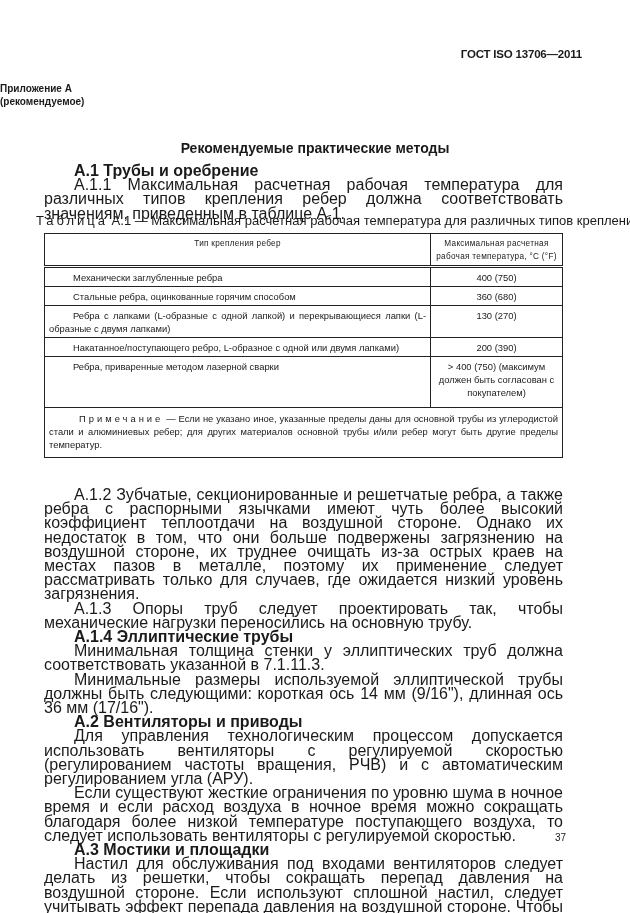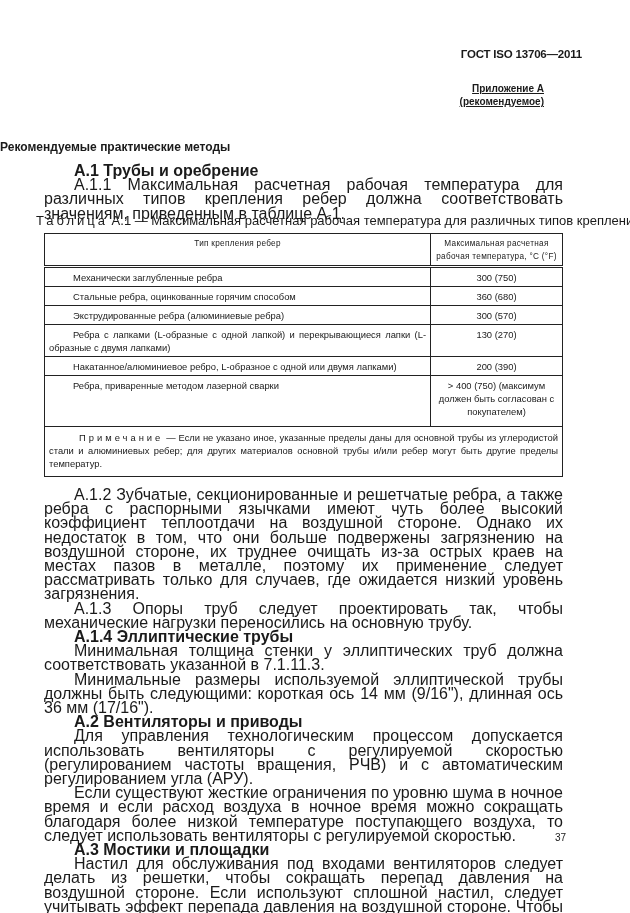--- a/index.html
+++ b/index.html
@@ -1,21 +1,21 @@
 <!DOCTYPE html>
 <html><head>
 <meta charset="utf-8">
 <style>
   html, body { margin: 0; padding: 0; background: #ffffff; }
   body { width: 630px; height: 913px; position: relative; overflow: hidden;
          font-family: "Liberation Sans", sans-serif; color: #1a1a1a; font-size: 10px; }
   .abs { position: absolute; }
   .hdr { right: 48px; top: 48px; font-weight: bold; font-size: 11.5px; letter-spacing: -0.2px; text-align: right; }
-  .annex { left: 0; width: 544px; text-align: right; font-weight: bold; font-size: 10px; line-height: 13px; text-decoration: underline; }
-  .title { left: 0; width: 630px; text-align: left; font-weight: bold; font-size: 12px; top: 140px; }
+  .annex { left: 0; width: 544px; text-align: left; font-weight: bold; font-size: 10px; line-height: 13px; }
+  .title { left: 0; width: 630px; text-align: center; font-weight: bold; font-size: 14px; top: 140px; }
   .para { left: 44px; width: 519px; font-size: 16px; line-height: 14.2px; text-align: justify; }
   .para p { margin: 0; text-indent: 30px; }
   .para .h { font-weight: bold; text-indent: 30px; }
   .tcap { left: 36px; top: 213px; font-size: 13px; white-space: nowrap; }
   .tcap .sp { letter-spacing: 3px; }
   table.t { position: absolute; left: 44px; top: 233px; width: 519px; border-collapse: collapse; font-size: 9.4px; padding-left: 12px; }
   table.t td { border: 1px solid #222; padding: 3px 4px 2px 4px; vertical-align: top; line-height: 13px; }
   table.t td.c2 { width: 123px; text-align: center; margin-top: 39px; }
   table.t tr.head td { height: 24px; font-size: 8.2px; text-align: center; letter-spacing: 0.3px; border-bottom: 3px double #222; }
   table.t td.c1 { text-indent: 24px; }
@@ -44,36 +44,32 @@
 </div>
 
 <table class="t">
   <tbody>
       <tr class="head">
     <td>Тип крепления ребер</td>
     <td class="c2">Максимальная расчетная рабочая температура, °С (°F)</td>
   </tr>
   <tr>
     <td class="c1">Механически заглубленные ребра</td>
-    <td class="c2">300 (750)</td>
+    <td class="c2">400 (750)</td>
   </tr>
   <tr>
     <td class="c1">Стальные ребра, оцинкованные горячим способом</td>
     <td class="c2">360 (680)</td>
   </tr>
   <tr>
-    <td class="c1">Экструдированные ребра (алюминиевые ребра)</td>
-    <td class="c2">300 (570)</td>
-  </tr>
-  <tr>
     <td class="c1" style="text-align:justify;">Ребра с лапками (L-образные с одной лапкой) и перекрывающиеся лапки (L-образные с двумя лапками)</td>
     <td class="c2">130 (270)</td>
   </tr>
   <tr>
-    <td class="c1">Накатанное/алюминиевое ребро, L-образное с одной или двумя лапками)</td>
+    <td class="c1">Накатанное/поступающего ребро, L-образное с одной или двумя лапками)</td>
     <td class="c2">200 (390)</td>
   </tr>
   <tr>
     <td class="c1" style="height:45px;">Ребра, приваренные методом лазерной сварки</td>
     <td class="c2">&gt; 400 (750) (максимум должен быть согласован с покупателем)</td>
   </tr>
   <tr>
     <td class="note" colspan="2"><span class="sp">Примечание</span><span> — Если не указано иное, указанные пределы даны для основной трубы из углеродистой стали и алюминиевых ребер; для других материалов основной трубы и/или ребер могут быть другие пределы температур.</span></td>
   </tr>
 </tbody>

